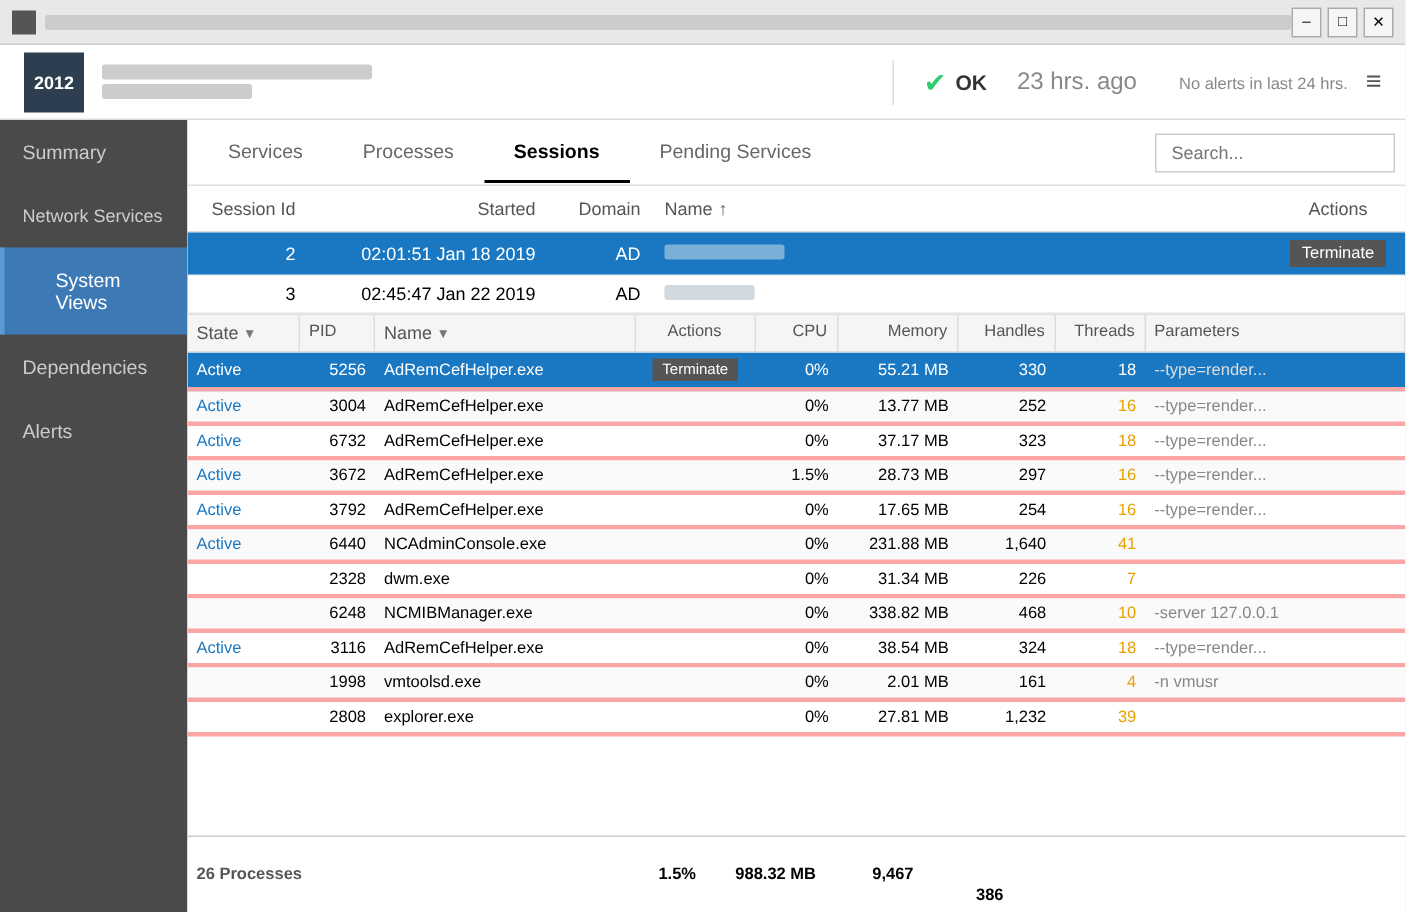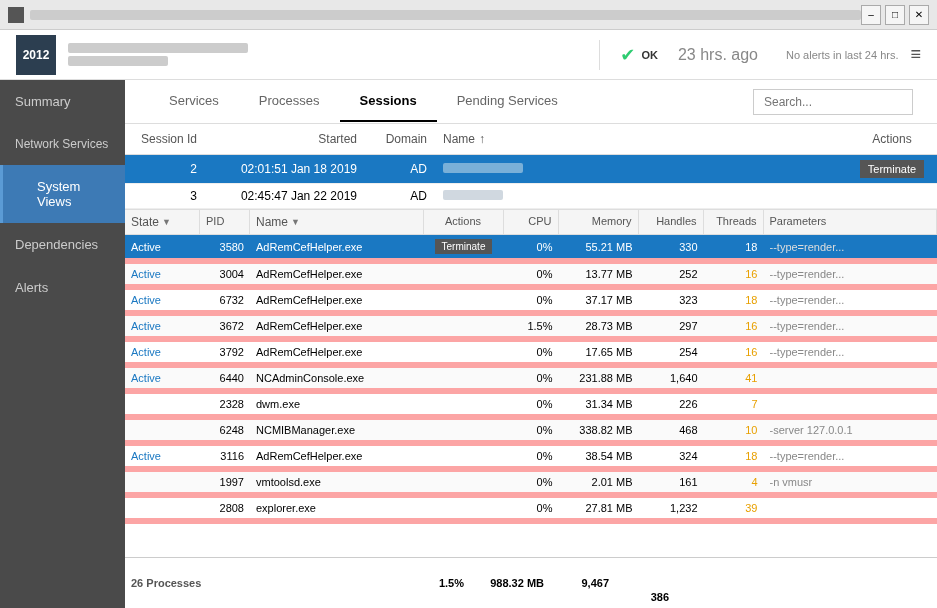--- a/index.html
+++ b/index.html
@@ -14,39 +14,39 @@
 
     
     .status-bar { height: 50px; background: white; border-bottom: 1px solid #ddd; display: flex; align-items: center; padding: 0 16px; gap: 12px; }
     .server-icon { width: 40px; height: 40px; background: #2c3e50; display: flex; align-items: center; justify-content: center; color: white; font-size: 9px; font-weight: bold; }
     .server-name-area { flex: 1; display: flex; flex-direction: column; gap: 3px; }
     .server-name-bar { height: 10px; background: #ccc; border-radius: 2px; width: 180px; }
     .server-name-bar2 { height: 10px; background: #ccc; border-radius: 2px; width: 100px; }
     .separator { width: 1px; height: 30px; background: #ddd; margin: 0 8px; }
     .ok-status { display: flex; align-items: center; gap: 6px; }
     .ok-check { color: #2ecc71; font-size: 18px; }
-    .ok-text { font-weight: bold; font-size: 11px; color: #333; }
+    .ok-text { font-weight: bold; font-size: 14px; color: #333; }
     .time-area { display: flex; flex-direction: column; align-items: flex-end; margin-left: 8px; }
     .time-text { color: #888; font-size: 16px; }
     .alert-text { color: #888; font-size: 11px; }
     .menu-icon { margin-left: auto; color: #555; font-size: 18px; cursor: pointer; }
 
     
     .main-layout { display: flex; height: 528px; }
 
     
     .sidebar { width: 125px; background: #4a4a4a; color: white; display: flex; flex-direction: column; }
     .sidebar-item { padding: 14px 12px; cursor: pointer; color: #ccc; font-size: 13px; font-weight: 500; border-left: 3px solid transparent; }
     .sidebar-item.selected { background: #3d7ab5; color: white; border-left: 3px solid #5b9bd5; padding-left: 34px; }
 
     
     .content { flex: 1; background: white; display: flex; flex-direction: column; overflow: hidden; }
 
     
-    .tabs { display: flex; align-items: center; border-bottom: 1px solid #ddd; padding: 0 24px; height: 44px; background: white; }
+    .tabs { display: flex; align-items: center; border-bottom: 1px solid #ddd; padding: 0 7px; height: 44px; background: white; }
     .tab { padding: 12px 20px; cursor: pointer; color: #666; font-size: 13px; border-bottom: 2px solid transparent; }
     .tab.active { color: #000; font-weight: 600; border-bottom: 2px solid #000; }
     .search-box { margin-left: auto; border: 1px solid #ccc; padding: 5px 10px; width: 160px; background: white; color: #999; outline: none; }
 
     
     .table-header-row { display: flex; background: white; border-bottom: 1px solid #ddd; padding: 4px 0; }
     .col-session { width: 80px; text-align: right; padding: 4px 8px; color: #555; }
     .col-started { width: 160px; text-align: right; padding: 4px 8px; color: #555; }
     .col-domain { width: 70px; text-align: right; padding: 4px 8px; color: #555; }
     .col-name-h { flex: 1; padding: 4px 8px; color: #555; display: flex; align-items: center; gap: 4px; }
@@ -74,21 +74,21 @@
     .ph-actions { width: 80px; text-align: center; }
     .ph-cpu { width: 55px; text-align: right; }
     .ph-memory { width: 80px; text-align: right; }
     .ph-handles { width: 65px; text-align: right; }
     .ph-threads { width: 60px; text-align: right; }
     .ph-params { flex: 1; }
     .filter-icon { color: #777; font-size: 9px; }
 
     
     .process-scroll { overflow-y: auto; flex: 1; }
-    .process-row { display: flex; align-items: center; border-bottom: 6px solid #fca5a5; }
+    .process-row { display: flex; align-items: center; border-bottom: 3px solid #fca5a5; }
     .process-row.active-row { background: #1a78c2; color: white; }
     .process-row:nth-child(even):not(.active-row) { background: #fafafa; }
     .pr { padding: 4px 6px; font-size: 11px; overflow: hidden; text-overflow: ellipsis; white-space: nowrap; }
     .pr-state { width: 75px; color: #1a78c2; }
     .pr-pid { width: 50px; text-align: right; }
     .pr-name { flex: 1; }
     .pr-actions { width: 80px; text-align: center; }
     .pr-cpu { width: 55px; text-align: right; }
     .pr-memory { width: 80px; text-align: right; }
     .pr-handles { width: 65px; text-align: right; }
@@ -209,21 +209,21 @@
       <div class="ph ph-cpu">CPU</div>
       <div class="ph ph-memory">Memory</div>
       <div class="ph ph-handles">Handles</div>
       <div class="ph ph-threads">Threads</div>
       <div class="ph ph-params">Parameters</div>
     </div>
 
     <div class="process-scroll" id="process-body">
         <div class="process-row active-row">
     <div class="pr pr-state" style="color:white;">Active</div>
-    <div class="pr pr-pid">3580</div>
+    <div class="pr pr-pid">5256</div>
     <div class="pr pr-name">AdRemCefHelper.exe</div>
     <div class="pr pr-actions"><button class="terminate-btn-sm">Terminate</button></div>
     <div class="pr pr-cpu">0%</div>
     <div class="pr pr-memory">55.21 MB</div>
     <div class="pr pr-handles">330</div>
     <div class="pr pr-threads" style="color:white;">18</div>
     <div class="pr pr-params" style="color:#ddd;">--type=render...</div>
   </div>
         <div class="process-row">
     <div class="pr pr-state" style="color:#1a78c2;">Active</div>
@@ -308,21 +308,21 @@
     <div class="pr pr-name">AdRemCefHelper.exe</div>
     <div class="pr pr-actions"></div>
     <div class="pr pr-cpu">0%</div>
     <div class="pr pr-memory">38.54 MB</div>
     <div class="pr pr-handles">324</div>
     <div class="pr pr-threads" style="color:#e8a000;">18</div>
     <div class="pr pr-params" style="color:#888;">--type=render...</div>
   </div>
         <div class="process-row">
     <div class="pr pr-state" style="color:#1a78c2;"></div>
-    <div class="pr pr-pid">1997</div>
+    <div class="pr pr-pid">1998</div>
     <div class="pr pr-name">vmtoolsd.exe</div>
     <div class="pr pr-actions"></div>
     <div class="pr pr-cpu">0%</div>
     <div class="pr pr-memory">2.01 MB</div>
     <div class="pr pr-handles">161</div>
     <div class="pr pr-threads" style="color:#e8a000;">4</div>
     <div class="pr pr-params" style="color:#888;">-n vmusr</div>
   </div>
         <div class="process-row">
     <div class="pr pr-state" style="color:#1a78c2;"></div>

